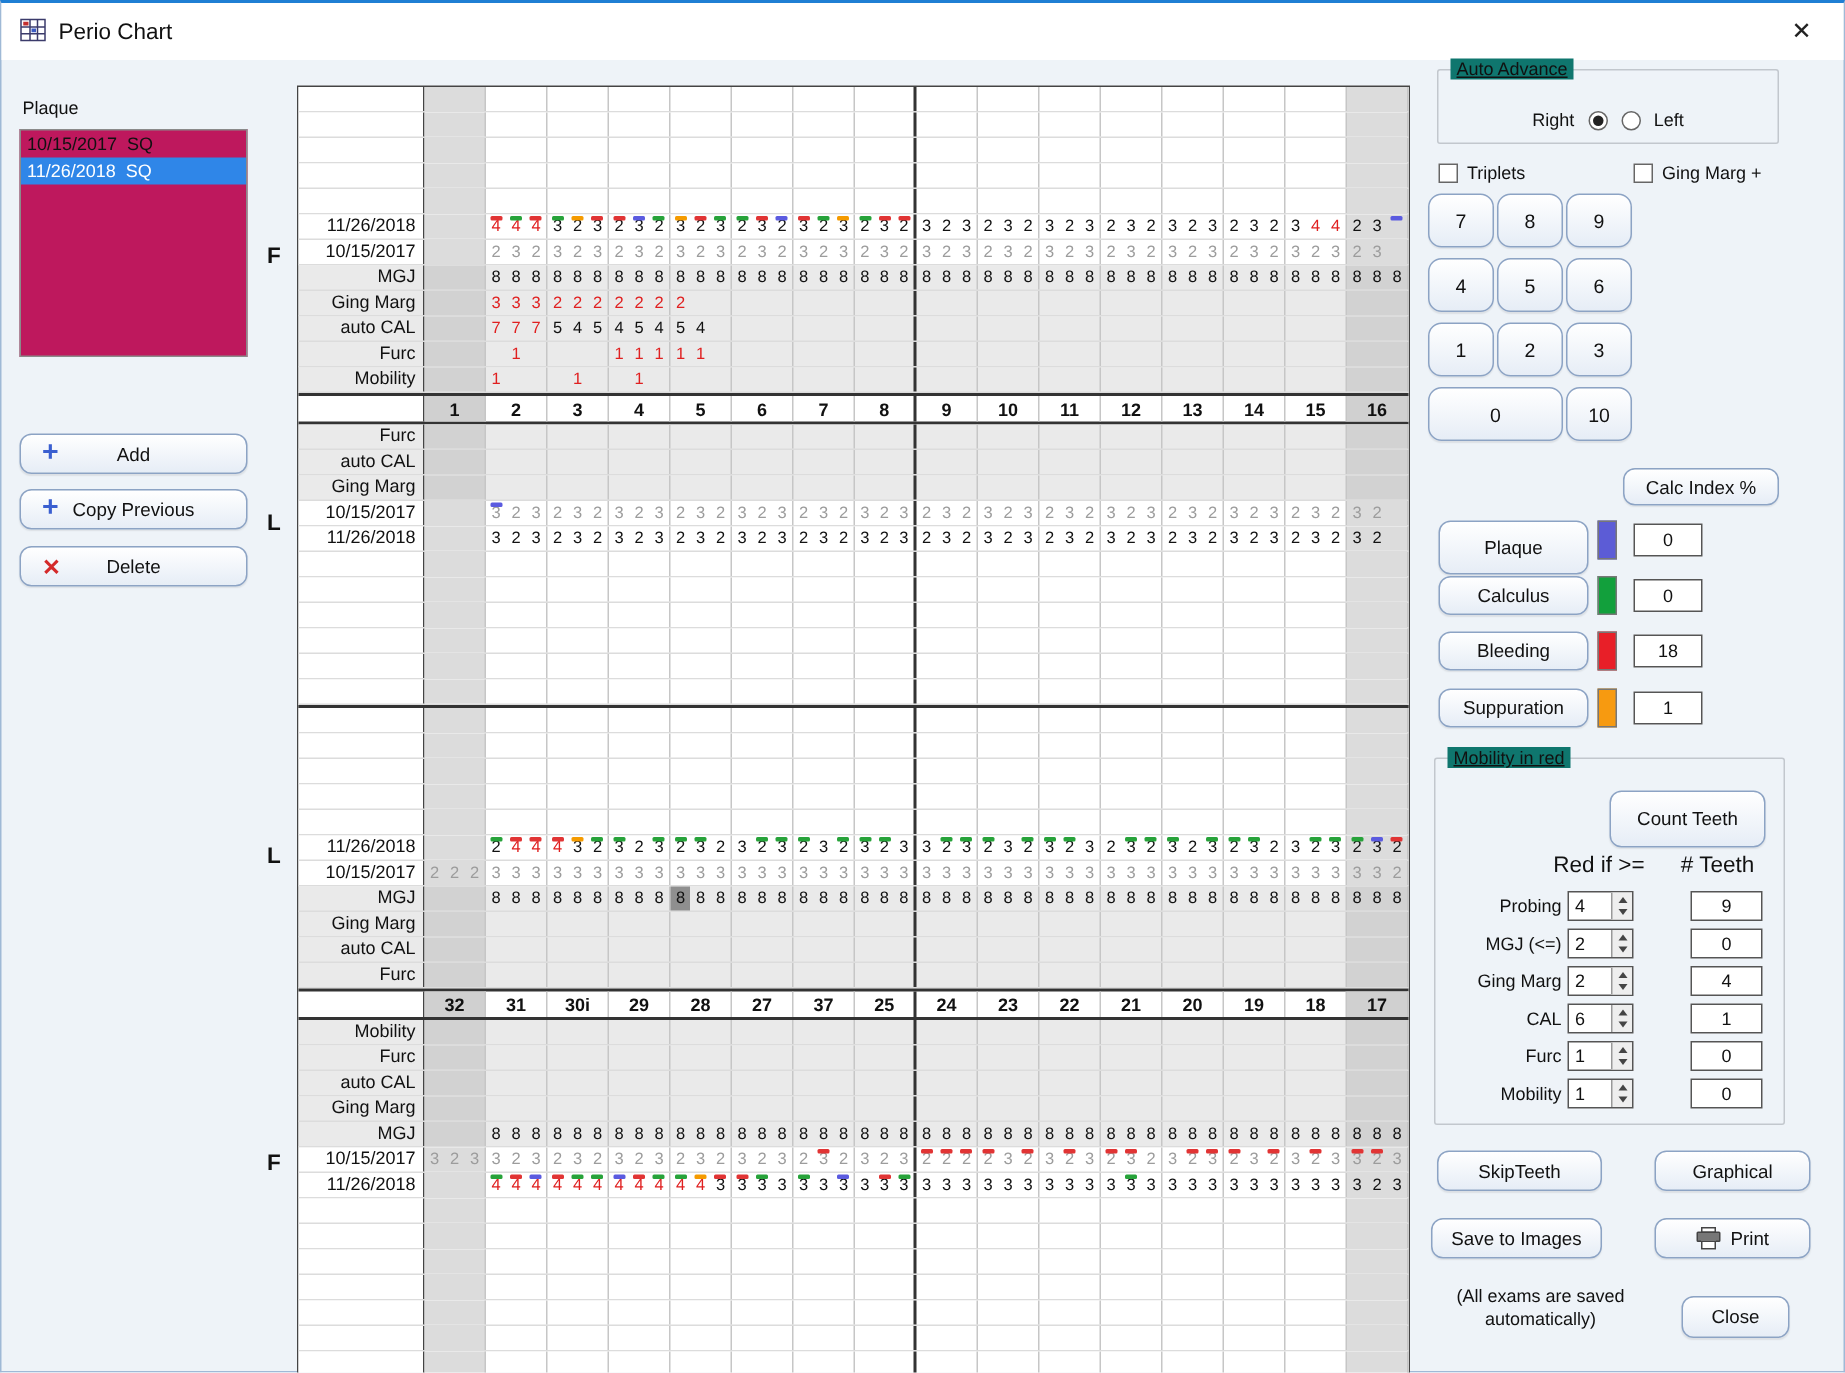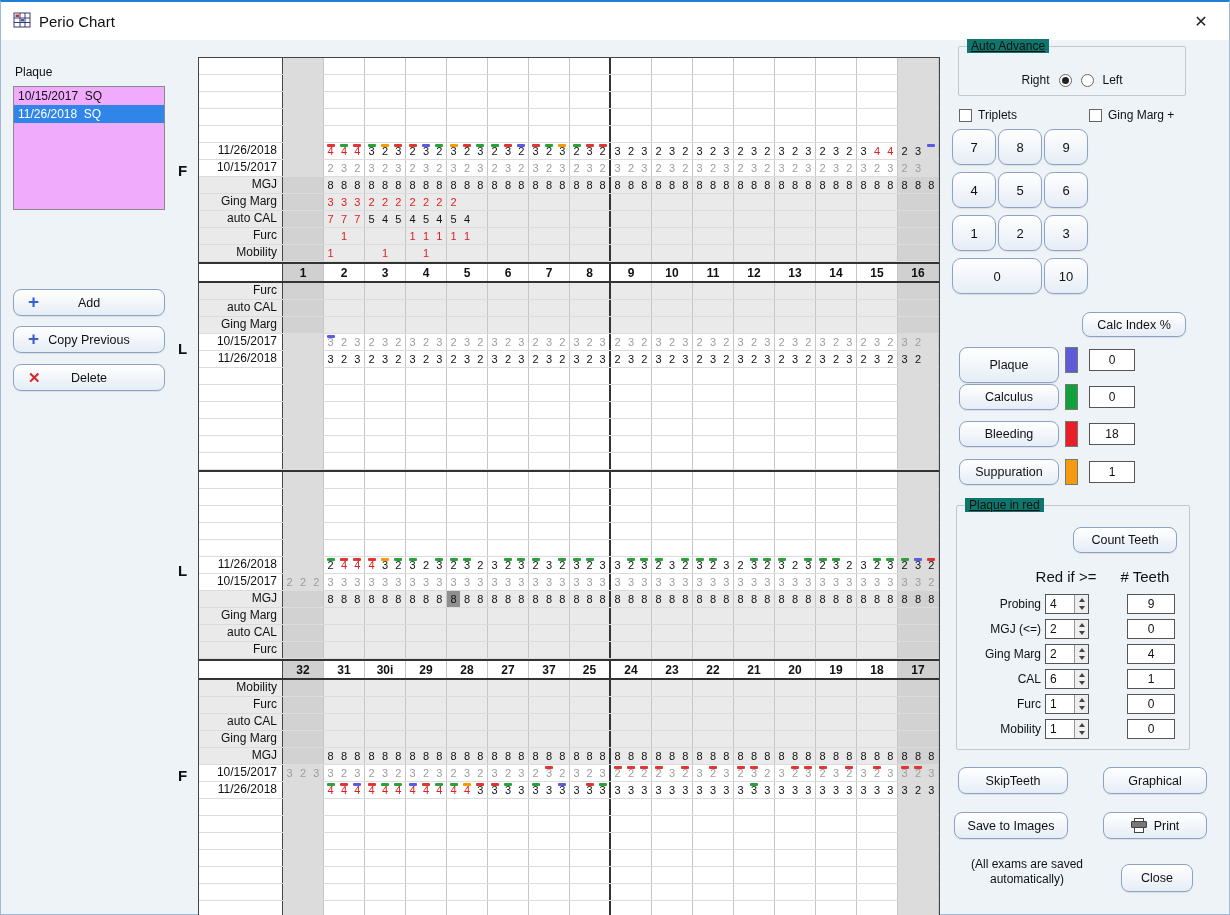--- a/index.html
+++ b/index.html
@@ -8,21 +8,21 @@
        background:#eef3f8;}
   .window{position:absolute;inset:0;border:1px solid #9fb9d6;border-top:2px solid #1f7fd4;box-sizing:border-box;}
   .titlebar{position:absolute;top:0;left:0;right:0;height:38px;background:#ffffff;
             display:flex;align-items:center;gap:8px;padding-left:12px;}
   .title{font-size:15px;}
   .close-btn{position:absolute;right:12px;top:5px;width:32px;height:28px;display:flex;
              align-items:center;justify-content:center;font-size:16px;color:#222;cursor:default;}
 
   
   .exams-label{position:absolute;left:14px;top:63px;}
-  .listbox{position:absolute;left:12px;top:84px;width:152px;height:124px;background:#f0abfc;
+  .listbox{position:absolute;left:12px;top:84px;width:152px;height:152px;background:#be185d;
            border:1px solid #8a8a8a;box-sizing:border-box;}
   .list-item{height:18px;line-height:18px;padding-left:4px;white-space:pre;}
   .list-item.selected{background:#2f86e8;color:#fff;}
 
   .btn{position:absolute;display:flex;align-items:center;justify-content:center;
        background:linear-gradient(#ffffff,#e6edf6);border:1px solid #8ca3c4;border-radius:8px;
        box-sizing:border-box;font-size:12.5px;color:#111;box-shadow:0 1px 1px rgba(0,0,0,.08);}
   .side-btn{left:12px;width:152px;height:27px;}
   .icon-plus{position:absolute;left:14px;top:1px;font-size:19px;font-weight:bold;color:#3a5fd0;}
   .icon-x{position:absolute;left:14px;font-size:15px;font-weight:bold;color:#d42a2a;}
@@ -5408,23 +5408,23 @@
 
   <div class="btn" style="left:958px;top:419px;width:100px;height:26px">Bleeding</div>
   <span class="swatch" style="left: 1064px; top: 419px; background: rgb(232, 31, 40);"></span>
   <div class="numbox" style="left:1088px;top:421px;width:46px;height:22px">18</div>
 
   <div class="btn" style="left:958px;top:457px;width:100px;height:26px">Suppuration</div>
   <span class="swatch" style="left: 1064px; top: 457px; background: rgb(247, 154, 16);"></span>
   <div class="numbox" style="left:1088px;top:459px;width:46px;height:22px">1</div>
 
   <div class="groupbox" style="left:955px;top:503px;width:234px;height:245px">
-    <span class="gb-label">Plaque in red</span>
+    <span class="gb-label">Mobility in red</span>
   </div>
-  <div class="btn" style="left:1072px;top:525px;width:104px;height:26px">Count Teeth</div>
+  <div class="btn" style="left:1072px;top:525px;width:104px;height:38px">Count Teeth</div>
   <div class="hdr" style="left:1028px;top:566px;width:74px;text-align:center">Red if &gt;=</div>
   <div class="hdr" style="left:1110px;top:566px;width:68px;text-align:center"># Teeth</div>
 
   <div class="nir-label" style="top:592px">Probing</div>
   <div class="spin" style="left:1044px;top:592px">
     <span class="spin-val">4</span>
     <span class="spin-btns">
         <span class="tri-up"></span>
         <span class="tri-down"></span>
       </span>

